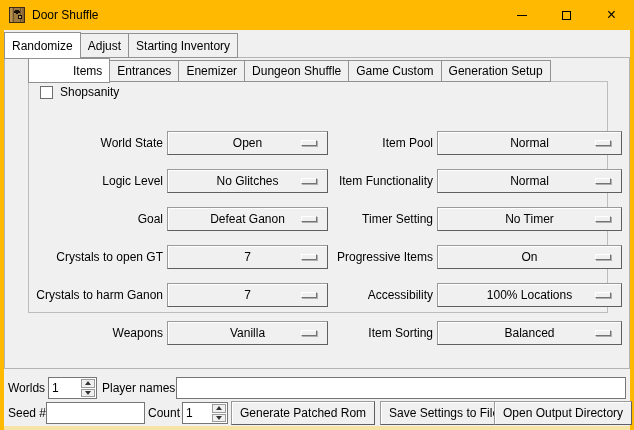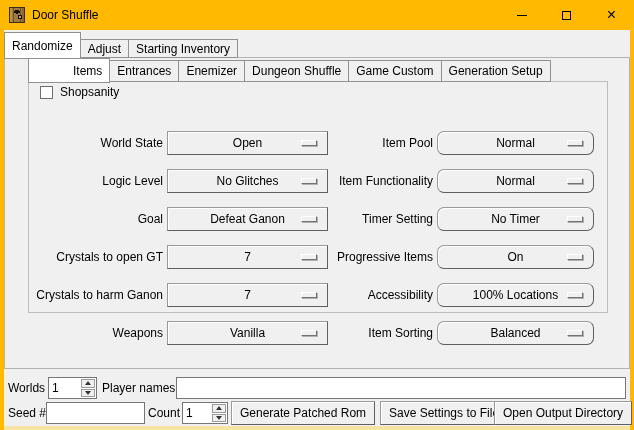--- a/index.html
+++ b/index.html
@@ -19,40 +19,40 @@
   .bottom-edge{position:absolute;left:4px;bottom:0;width:626px;height:4px;background:#f6e4a7;}
   
   .outer-pane{position:absolute;left:0;top:27px;width:626px;height:312px;border:1px solid #b4b4b4;box-sizing:border-box;background:#f0f0f0;z-index:1;}
   .inner-pane{position:absolute;left:24px;top:51px;width:580px;height:232px;border:1px solid #bdbdbd;box-sizing:border-box;background:#f0f0f0;z-index:1;}
   
   .tabs{position:absolute;display:flex;align-items:flex-end;z-index:2;}
   .outer-tabs{left:0;top:1px;height:27px;}
   .inner-tabs{left:24px;top:28px;height:24px;}
   .tab{box-sizing:border-box;display:flex;align-items:center;background:#f0f0f0;
        border:1px solid #919191;margin-right:-1px;padding:0 7px;white-space:nowrap;}
-  .outer-tabs .tab{height:19px;}
+  .outer-tabs .tab{height:25px;}
   .inner-tabs .tab{height:22px;}
   .tab.selected{background:#fff;position:relative;z-index:3;margin-bottom:-1px;}
   .outer-tabs .tab.selected{height:27px;text-align:center;}
   .inner-tabs .tab.selected{height:25px;padding-left:44px;}
   
   .cb-col{position:absolute;left:36px;top:55px;display:flex;flex-direction:column;gap:11px;z-index:2;}
   .cb-row{display:flex;align-items:center;gap:7px;height:14px;}
   .cb-box{width:13px;height:13px;background:#fff;border:1px solid #6e6e6e;box-sizing:border-box;}
   
   .opt-col{position:absolute;top:101px;display:flex;flex-direction:column;gap:14px;z-index:2;}
   .opt-col.left{left:4px;}
   .opt-col.right{left:274px;}
   .opt-row{display:flex;align-items:center;height:24px;}
   .opt-label{width:155px;text-align:right;white-space:nowrap;}
   .dropdown{margin-left:4px;position:relative;height:24px;box-sizing:border-box;background:#f0f0f0;
             border:1px solid #9a9a9a;border-bottom-color:#5f5f5f;border-right-color:#5f5f5f;
             box-shadow:inset 1px 1px 0 #ffffff;display:flex;align-items:center;justify-content:center;cursor:default;}
   .opt-col.left  .dropdown{width:161px;}
-  .opt-col.right .dropdown{width:157px;border-radius:7px;}
+  .opt-col.right .dropdown{width:185px;}
   .indicator{position:absolute;right:10px;top:8px;width:16px;height:6px;box-sizing:border-box;background:#f0f0f0;
              border-top:1px solid #fff;border-left:1px solid #fff;
              border-bottom:1px solid #737373;border-right:1px solid #737373;box-shadow:1px 1px 0 #b0b0b0;}
   
   .fld-label{position:absolute;height:22px;line-height:22px;white-space:nowrap;}
   .entry{position:absolute;box-sizing:border-box;height:22px;border:1px solid #767676;background:#fff;
          font:inherit;font-family:"Liberation Sans",sans-serif;font-size:12px;padding:0 3px;outline:none;}
   .spin{position:absolute;box-sizing:border-box;height:22px;border:1px solid #767676;background:#fff;display:flex;}
   .spin input{border:none;outline:none;flex:1;min-width:0;font:inherit;font-family:"Liberation Sans",sans-serif;font-size:12px;padding:0 3px;background:#fff;}
   .spin-arrows{width:16px;display:flex;flex-direction:column;padding:1px;gap:1px;box-sizing:border-box;}

